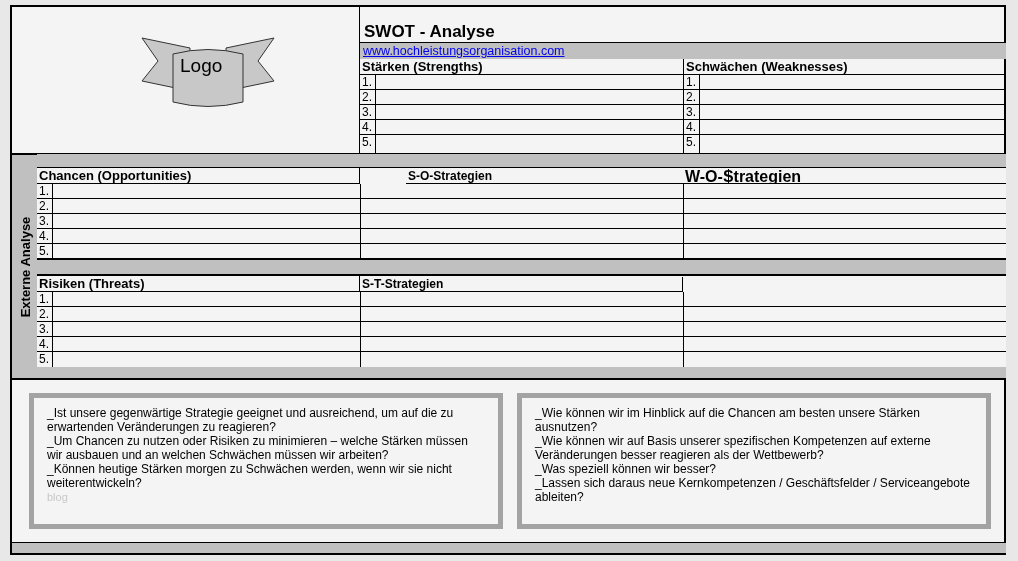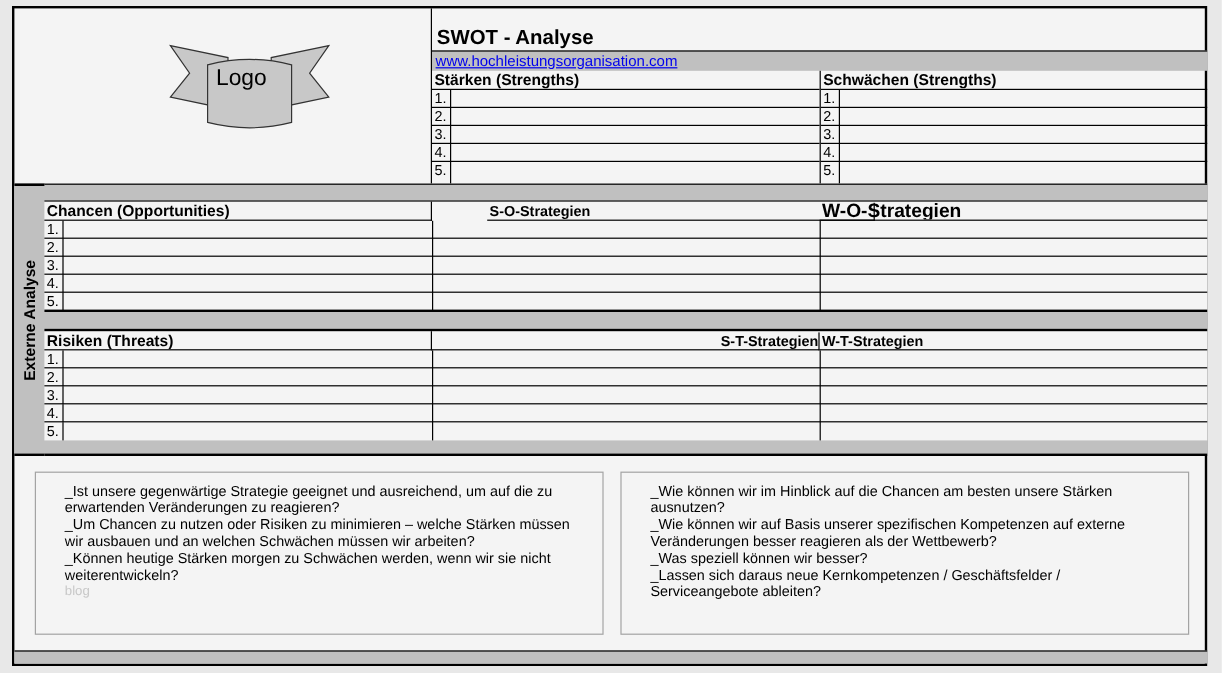--- a/index.html
+++ b/index.html
@@ -10,21 +10,21 @@
   .logo-area { left:0; top:0; width:348px; height:146px; border-right:1px solid #000; }
   .title { left:352px; top:15px; font-size:17px; font-weight:bold; }
   .url-row { left:348px; top:35px; width:646px; height:17px; background:#c0c0c0; border-top:1px solid #000; }
   .url { position:absolute; left:3px; top:0; font-size:12.5px; color:#0000ee; text-decoration:underline; line-height:16px; }
   .grid-head { font-size:13px; font-weight:bold; line-height:15px; padding-left:2px; white-space:nowrap; overflow:hidden; }
   .cell { border-bottom:1px solid #000; }
   .num { font-size:12px; line-height:14px; padding-left:2px; }
   .band { background:#c0c0c0; }
   .vlabel { left:0; top:146px; width:25px; height:227px; background:#c0c0c0; border-top:2px solid #000; border-bottom:2px solid #000; }
   .vlabel span { position:absolute; left:50%; top:50%; transform:translate(-50%,-50%) rotate(-90deg); font-size:13px; font-weight:bold; white-space:nowrap; }
-  .qbox { border:1px solid #a3a3a3; background:#f4f4f4; font-size:12px; line-height:14px; padding:8px 24px; }
+  .qbox { border:5px solid #a3a3a3; background:#f4f4f4; font-size:12px; line-height:14px; padding:8px 13px; }
   .qline { display:block; }
   .watermark { color:#c8c8c8; font-size:11px; }
 </style>
 </head>
 <body>
 
 <div class="frame">
 
   <div class="abs logo-area">
     <svg class="abs" style="left:128px;top:24px;" width="136" height="80" viewBox="0 0 136 80">
@@ -57,21 +57,21 @@
           <span class="abs num" style="left:0;top:0;width:16px;height:15px;border-right:1px solid #000;">4.</span>
         </div>
       <div class="abs" style="left:0;top:60px;width:323px;height:18px;">
           <span class="abs num" style="left:0;top:0;width:16px;height:18px;border-right:1px solid #000;">5.</span>
         </div>
     </div>
   </div>
   <div class="abs" style="left:671px;top:52px;width:1px;height:94px;background:#000;"></div>
 
   <div class="abs" style="left:672px;top:52px;width:322px;height:94px;">
-    <div class="abs grid-head cell" style="left:0;top:0;width:322px;height:16px;">Schwächen (Strengths)</div>
+    <div class="abs grid-head cell" style="left:0;top:0;width:322px;height:16px;">Schwächen (Weaknesses)</div>
     <div class="abs" style="left:0;top:16px;width:322px;height:78px;">
       <div class="abs cell" style="left:0;top:0;width:322px;height:15px;">
           <span class="abs num" style="left:0;top:0;width:16px;height:15px;border-right:1px solid #000;">1.</span>
         </div>
       <div class="abs cell" style="left:0;top:15px;width:322px;height:15px;">
           <span class="abs num" style="left:0;top:0;width:16px;height:15px;border-right:1px solid #000;">2.</span>
         </div>
       <div class="abs cell" style="left:0;top:30px;width:322px;height:15px;">
           <span class="abs num" style="left:0;top:0;width:16px;height:15px;border-right:1px solid #000;">3.</span>
         </div>
@@ -109,22 +109,21 @@
       <div class="abs" style="left:0;top:60px;width:969px;height:15px;">
           <span class="abs num" style="left:0;top:0;width:16px;height:15px;border-right:1px solid #000;">5.</span>
         </div>
       <div class="abs" style="left:323px;top:0;width:1px;height:75px;background:#000;"></div>
       <div class="abs" style="left:646px;top:0;width:1px;height:75px;background:#000;"></div>
     </div>
   </div>
 
   <div class="abs" style="left:25px;top:267px;width:969px;height:93px;background:#f4f4f4;border-top:2px solid #000;">
     <div class="abs grid-head" style="left:0;top:0;width:323px;height:16px;border-bottom:1px solid #000;border-right:1px solid #000;">Risiken (Threats)</div>
-    <div class="abs grid-head" style="left:323px;top:1px;width:323px;height:15px;border-bottom:1px solid #000;border-right:1px solid #000;font-size:12px;text-align:right;">S-T-Strategien</div>
-    <div class="abs grid-head" style="left:646px;top:1px;width:323px;height:15px;border-bottom:1px solid #000;font-size:12px;">W-T-Strategien</div>
+    <div class="abs grid-head" style="left:323px;top:1px;width:323px;height:15px;border-bottom:1px solid #000;border-right:1px solid #000;font-size:12px;">S-T-Strategien</div>
     <div class="abs" style="left:0;top:16px;width:969px;height:75px;">
       <div class="abs cell" style="left:0;top:0;width:969px;height:15px;">
           <span class="abs num" style="left:0;top:0;width:16px;height:15px;border-right:1px solid #000;">1.</span>
         </div>
       <div class="abs cell" style="left:0;top:15px;width:969px;height:15px;">
           <span class="abs num" style="left:0;top:0;width:16px;height:15px;border-right:1px solid #000;">2.</span>
         </div>
       <div class="abs cell" style="left:0;top:30px;width:969px;height:15px;">
           <span class="abs num" style="left:0;top:0;width:16px;height:15px;border-right:1px solid #000;">3.</span>
         </div>

